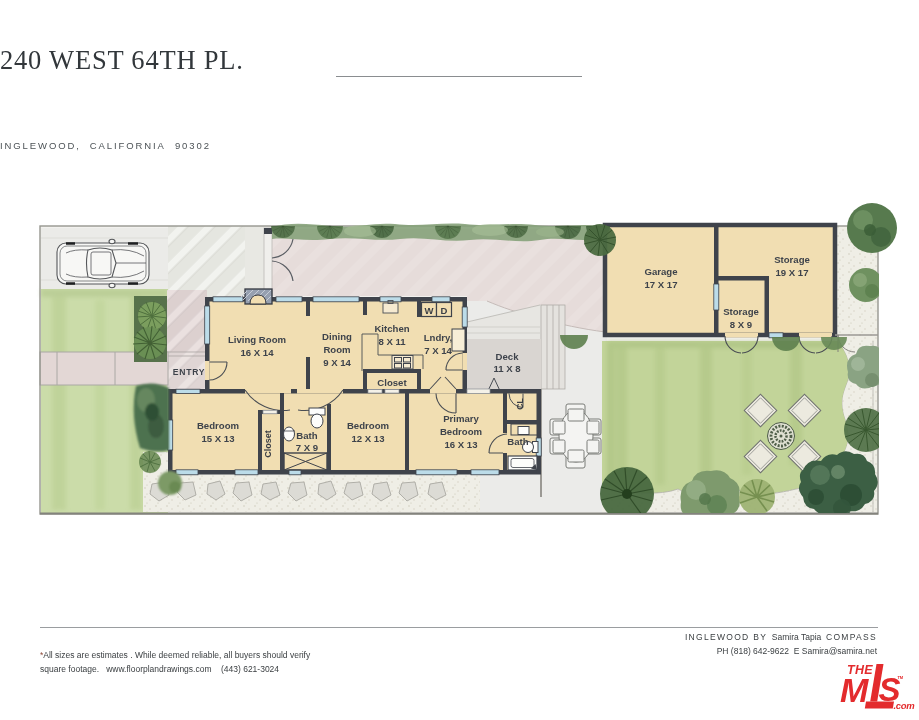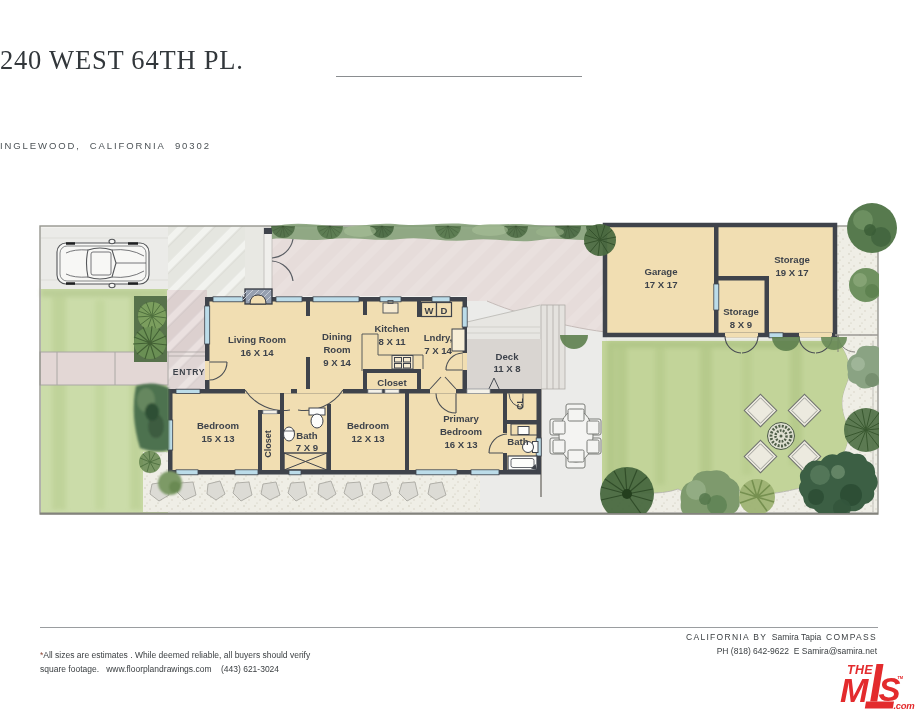--- a/index.html
+++ b/index.html
@@ -573,21 +573,21 @@
 
 <path d="M772,337 a14,14 0 0 0 28,0 z" fill="#5d7f4e" opacity="0.9"></path>
 
 <path d="M821,337 a13,13 0 0 0 26,0 z" fill="#688a57" opacity="0.9"></path>
 </svg>
 
 <div class="rule" style="left:40px;top:627px;width:838px;background:#9a9da0;"></div>
 
 <div class="ft" style="left:40px;top:648px;"><span style="color:#8d4a3a;">*</span>All sizes are estimates . While deemed reliable, all buyers should verify<br>square footage. &nbsp;&nbsp;www.floorplandrawings.com &nbsp;&nbsp;&nbsp;(443) 621-3024</div>
 
-<div class="ft" style="right:42px;top:630px;text-align:right;"><span style="letter-spacing:1.3px;">CALIFORNIA BY</span>&nbsp; Samira Tapia &nbsp;<span style="letter-spacing:1.3px;margin-top:28px;">COMPASS</span><br>PH (818) 642-9622 &nbsp;E Samira@samira.net</div>
+<div class="ft" style="right:42px;top:630px;text-align:right;"><span style="letter-spacing:1.3px;">INGLEWOOD BY</span>&nbsp; Samira Tapia &nbsp;<span style="letter-spacing:1.3px;margin-top:28px;">COMPASS</span><br>PH (818) 642-9622 &nbsp;E Samira@samira.net</div>
 
 <svg width="90" height="60" viewBox="0 0 90 60" style="position:absolute;left:830px;top:656px;" xmlns="http://www.w3.org/2000/svg">
   <g fill="#e32b2d">
     <text x="10" y="45.5" font-family="Liberation Sans" font-size="34" font-weight="bold" font-style="italic">M</text>
     <text x="48.5" y="44.5" font-family="Liberation Sans" font-size="33" font-weight="bold" font-style="italic">S</text>
     <path d="M46.5,8 L53.5,8 L47.2,45.5 L40.2,45.5 Z"></path>
     <path d="M36,45.5 L64,45.5 L62.8,52.5 L34.8,52.5 Z"></path>
     <text x="63.5" y="52.5" font-family="Liberation Sans" font-size="9.5" font-weight="bold" font-style="italic" letter-spacing="-0.3">.com</text>
     <text x="17" y="18" font-family="Liberation Sans" font-size="12.5" font-weight="bold" font-style="italic" letter-spacing="0.3">THE</text>
     <text x="67.5" y="22.5" font-family="Liberation Sans" font-size="4" font-weight="bold" letter-spacing="-0.2">TM</text>

